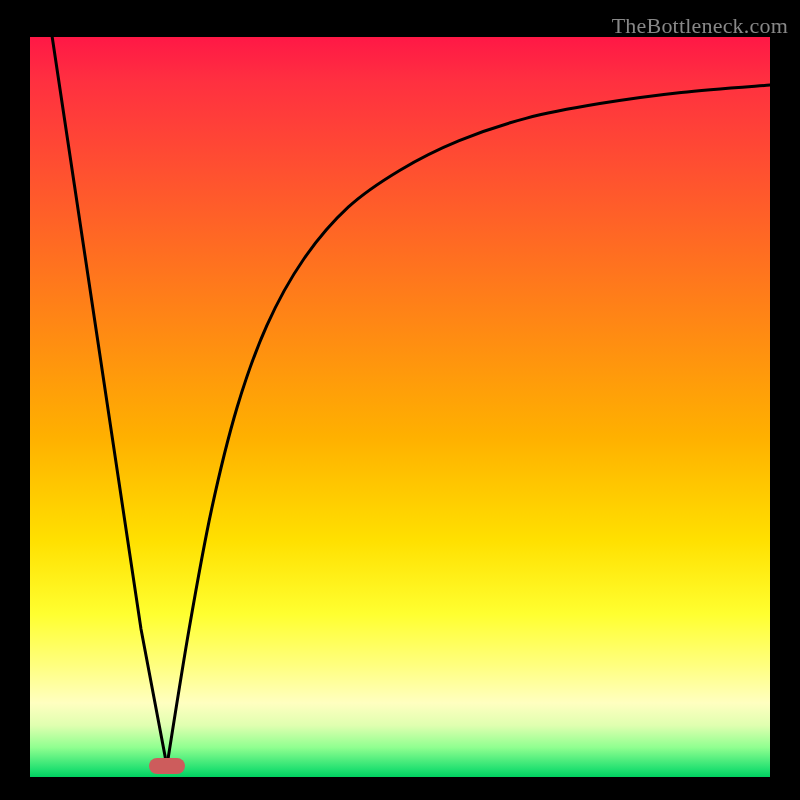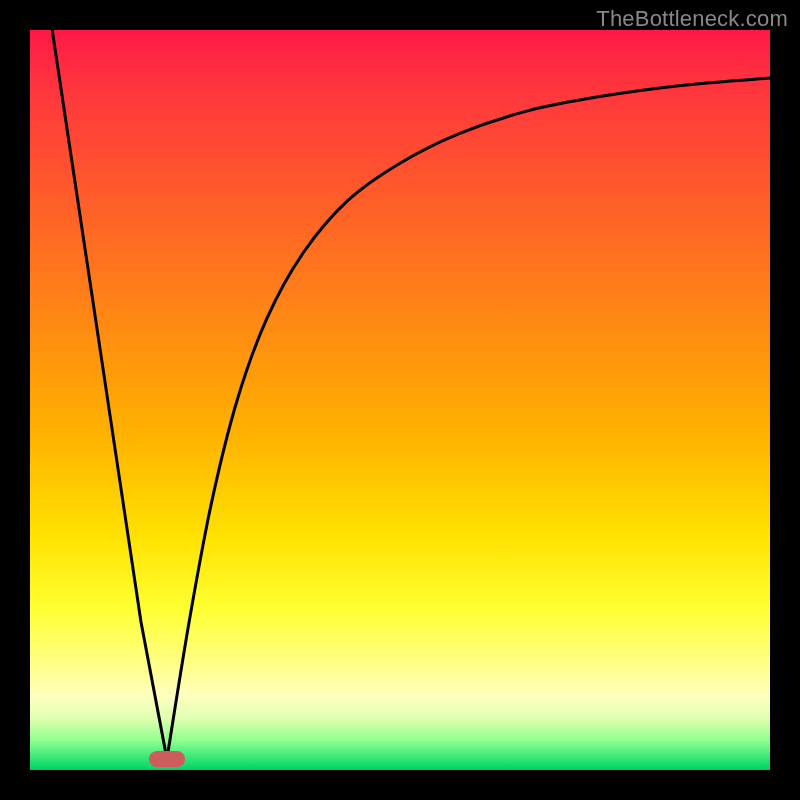--- a/index.html
+++ b/index.html
@@ -7,24 +7,25 @@
     padding: 0;
     width: 800px;
     height: 800px;
     background: #000;
     overflow: hidden;
     font-family: Arial, Helvetica, sans-serif;
   }
   .frame {
     position: absolute;
     left: 0;
-    top: 0;
+    top: 7px;
     width: 800px;
     height: 572px;
     background: #000;
+    font-family: Liberation Serif, serif;
   }
   .plot-area {
     position: absolute;
     left: 30px;
     top: 30px;
     width: 740px;
     height: 740px;
     background: linear-gradient(to bottom,
       #ff1846 0%,
       #ff3040 6%,

